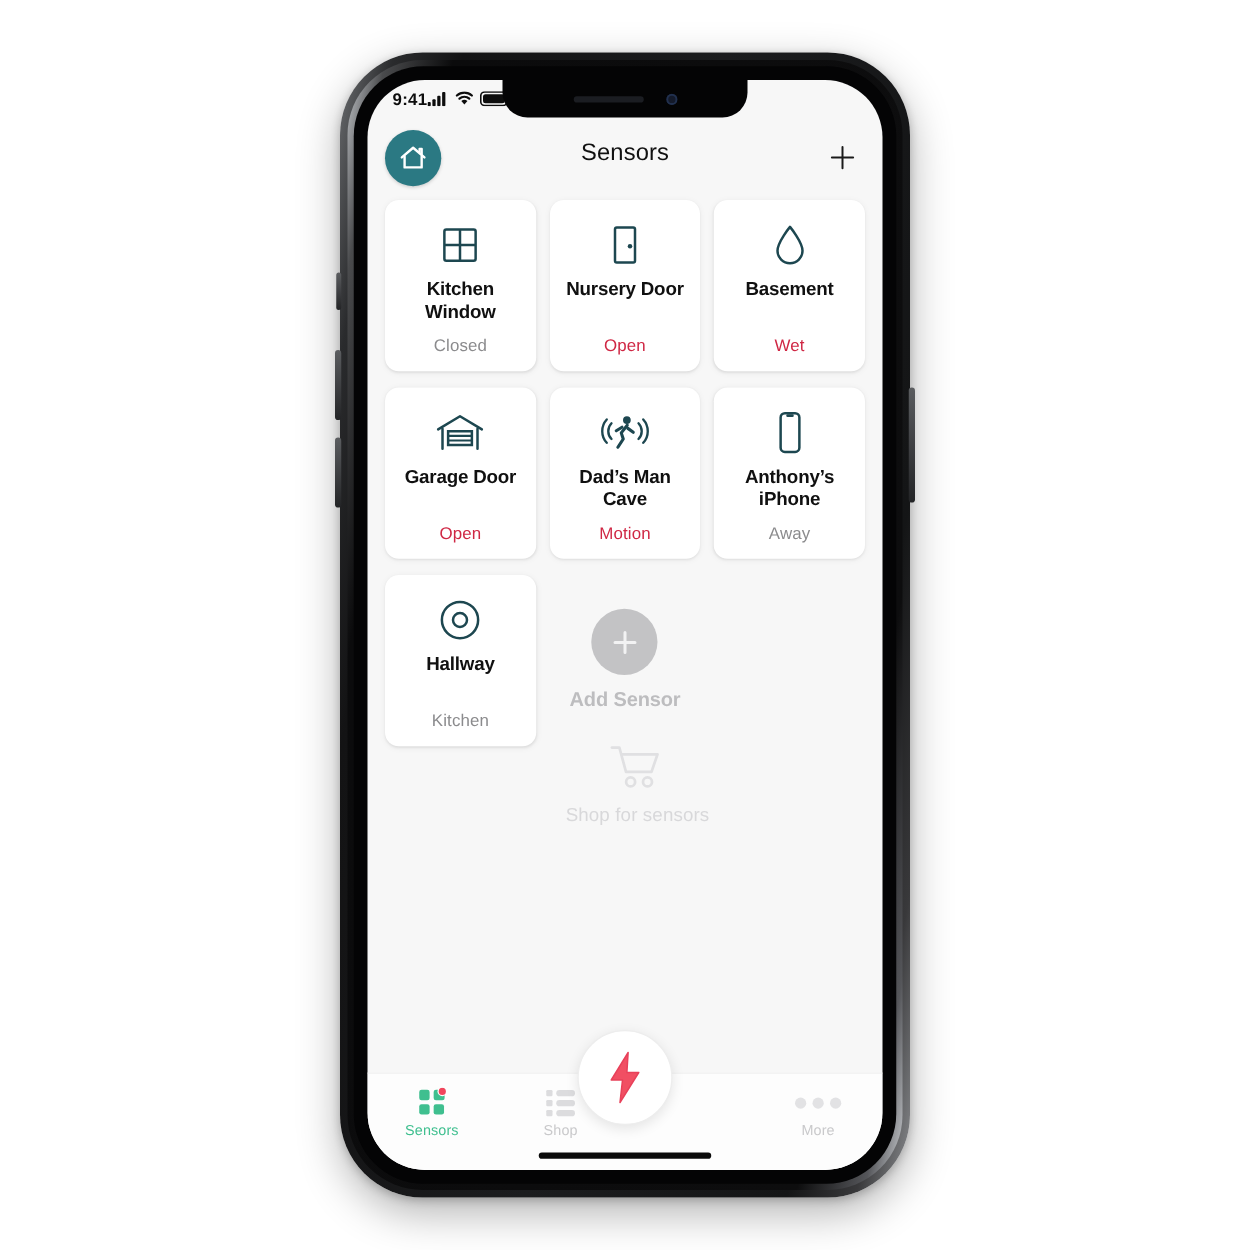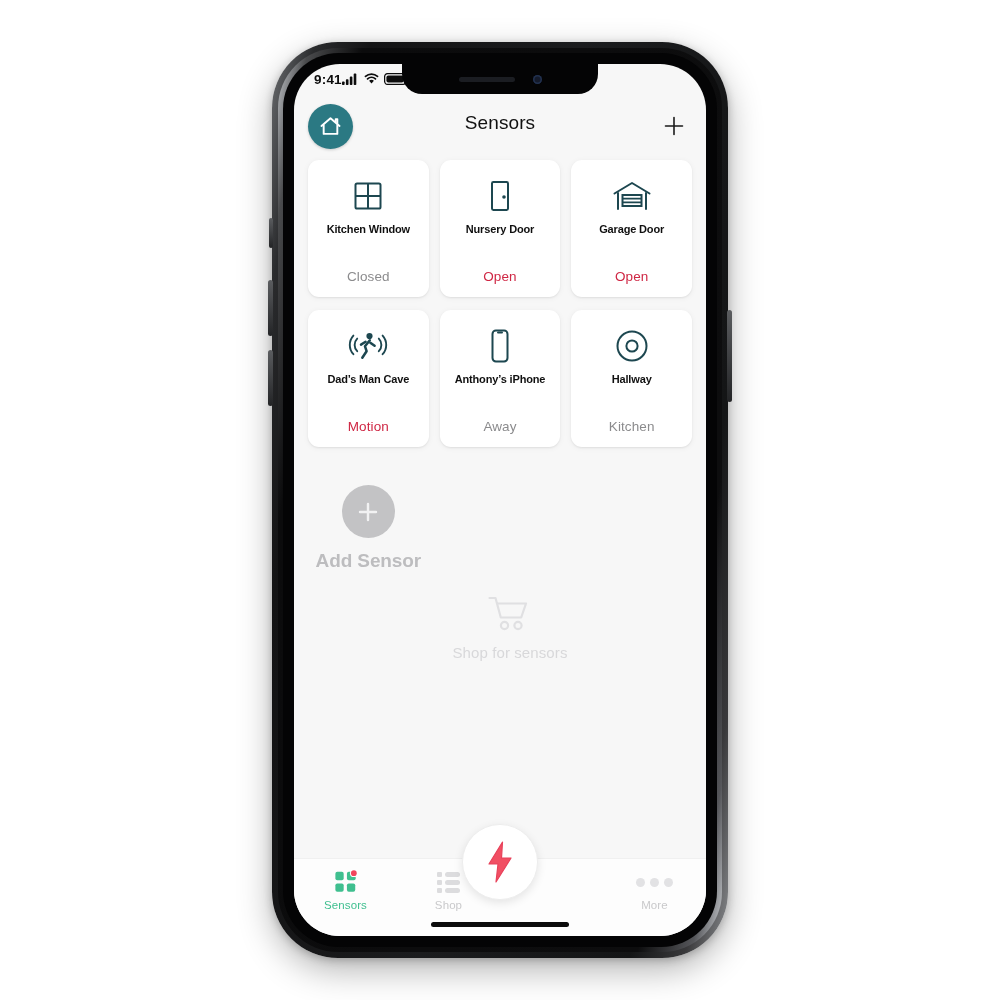--- a/index.html
+++ b/index.html
@@ -96,39 +96,39 @@
   }
   .card {
     background: #ffffff; border-radius: 11px;
     box-shadow: 0 1px 2px rgba(0,0,0,.07), 0 1px 6px rgba(0,0,0,.05);
     min-height: 137px;
     display: flex; flex-direction: column; align-items: center;
     padding: 14px 6px 13px;
   }
   .card-icon { height: 44px; display: flex; align-items: center; justify-content: center; }
   .card-name {
-    margin-top: 5px; font-size: 11px; font-weight: 700; color: #101010;
+    margin-top: 5px; font-size: 15px; font-weight: 700; color: #101010;
     text-align: center; line-height: 1.18; letter-spacing: -.15px;
   }
   .card-status {
     margin-top: auto; padding-top: 7px;
     font-size: 13.5px; color: #8b8b8d; text-align: left; letter-spacing: .1px;
   }
   .card-status.alert { color: #cf2744; }
 
   
   .add-tile {
     display: flex; flex-direction: column; align-items: center; justify-content: center;
     min-height: 137px; gap: 12px;
   }
   .add-circle {
     width: 53px; height: 53px; border-radius: 50%; background: #c3c3c5;
     display: flex; align-items: center; justify-content: center;
   }
-  .add-label { font-size: 19px; font-weight: 600; color: #bdbdbf; letter-spacing: -.1px; }
+  .add-label { font-size: 16px; font-weight: 600; color: #bdbdbf; letter-spacing: -.1px; }
 
   
   .shop {
     position: absolute; left: 0; right: 0; top: 530px;
     display: flex; flex-direction: column; align-items: center; gap: 9px; padding-left: 20px;
   }
   .shop-label {
     font-size: 15px; color: #d8d8da; text-align: center; line-height: 1.28;
     letter-spacing: .1px;
   }
@@ -248,20 +248,29 @@
             <svg width="34" height="34" viewBox="0 0 34 34">
               <rect x="9" y="3" width="16" height="28" rx="1.4" stroke="#1d4750" stroke-width="2" fill="none"></rect>
               <circle cx="21" cy="18" r="1.8" fill="#1d4750"></circle>
             </svg>
           </div>
           <div class="card-name">Nursery Door</div>
           <div class="card-status alert">Open</div>
         </div>
 
 
+        <div class="card">
+          <div class="card-icon">
+            <svg width="30" height="36" viewBox="0 0 30 36">
+              <path d="M15 3.5c0 0 10 12.2 10 19.1a10 10 0 0 1-20 0C5 15.7 15 3.5 15 3.5z" stroke="#1d4750" stroke-width="2" fill="none" stroke-linejoin="round"></path>
+            </svg>
+          </div>
+          <div class="card-name">Basement</div>
+          <div class="card-status alert">Wet</div>
+        </div>
 
         <div class="card">
           <div class="card-icon">
             <svg width="40" height="32" viewBox="0 0 40 32">
               <path d="M2.5 13.5 20 3l17.5 10.5" stroke="#1d4750" stroke-width="2" fill="none" stroke-linecap="round" stroke-linejoin="round"></path>
               <path d="M6 13v16M34 13v16" stroke="#1d4750" stroke-width="2" stroke-linecap="round"></path>
               <rect x="10.5" y="15" width="19" height="11" stroke="#1d4750" stroke-width="2" fill="none"></rect>
               <path d="M10.5 18.7h19M10.5 22.4h19" stroke="#1d4750" stroke-width="1.7"></path>
             </svg>
           </div>

